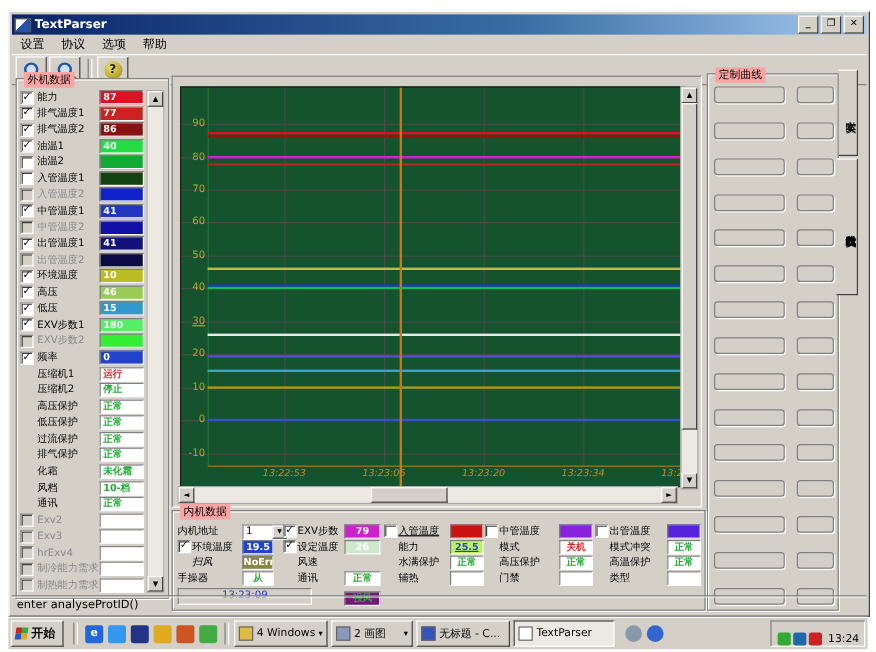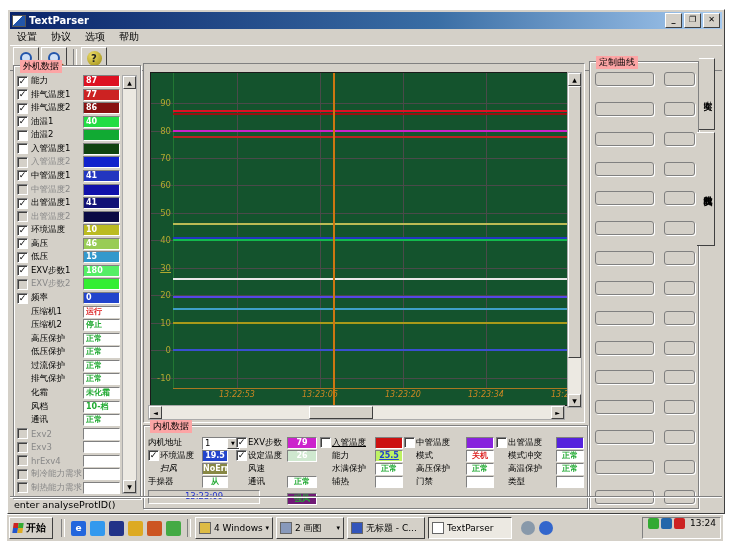--- a/index.html
+++ b/index.html
@@ -86,21 +86,21 @@
   .startbtn{height:20px;border:1px solid;border-color:#fff #404040 #404040 #fff;background:#d4d0c8;
             display:flex;align-items:center;padding:0 6px 0 3px;font-weight:bold;font-size:10px;margin-right:4px;}
   .flag{width:10px;height:10px;display:grid;grid-template-columns:5px 5px;grid-template-rows:5px 5px;margin-right:3px;transform:skewX(-8deg);}
   .flag i{display:block;}
   .qicon{width:15px;height:15px;margin:0 2px;border-radius:2px;color:#fff;font-size:9px;font-weight:bold;
          line-height:15px;text-align:center;}
   .taskbtn{height:20px;border:1px solid;border-color:#fff #404040 #404040 #fff;background:#d4d0c8;
            display:flex;align-items:center;font-size:9px;padding:0 3px;margin-right:3px;overflow:hidden;white-space:nowrap;}
   .taskbtn.active{background:#ece9e2;border-color:#404040 #fff #fff #404040;}
   .tbicon{width:10px;height:10px;margin-right:3px;flex:0 0 auto;}
-  .tray{margin-left:auto;display:flex;align-items:flex-start;height:20px;border:1px solid;
+  .tray{margin-left:auto;display:flex;align-items:flex-end;height:20px;border:1px solid;
         border-color:#808080 #fff #fff #808080;padding:0 4px;}
   .trayicon{width:11px;height:11px;margin:0 1px;border-radius:2px;}
   .clock{font-size:9px;margin-left:4px;}
   .dbicon{width:14px;height:14px;border-radius:50%;margin:0 2px;}
 </style>
 </head>
 <body>
 
 <div class="page">
   <div class="window">

